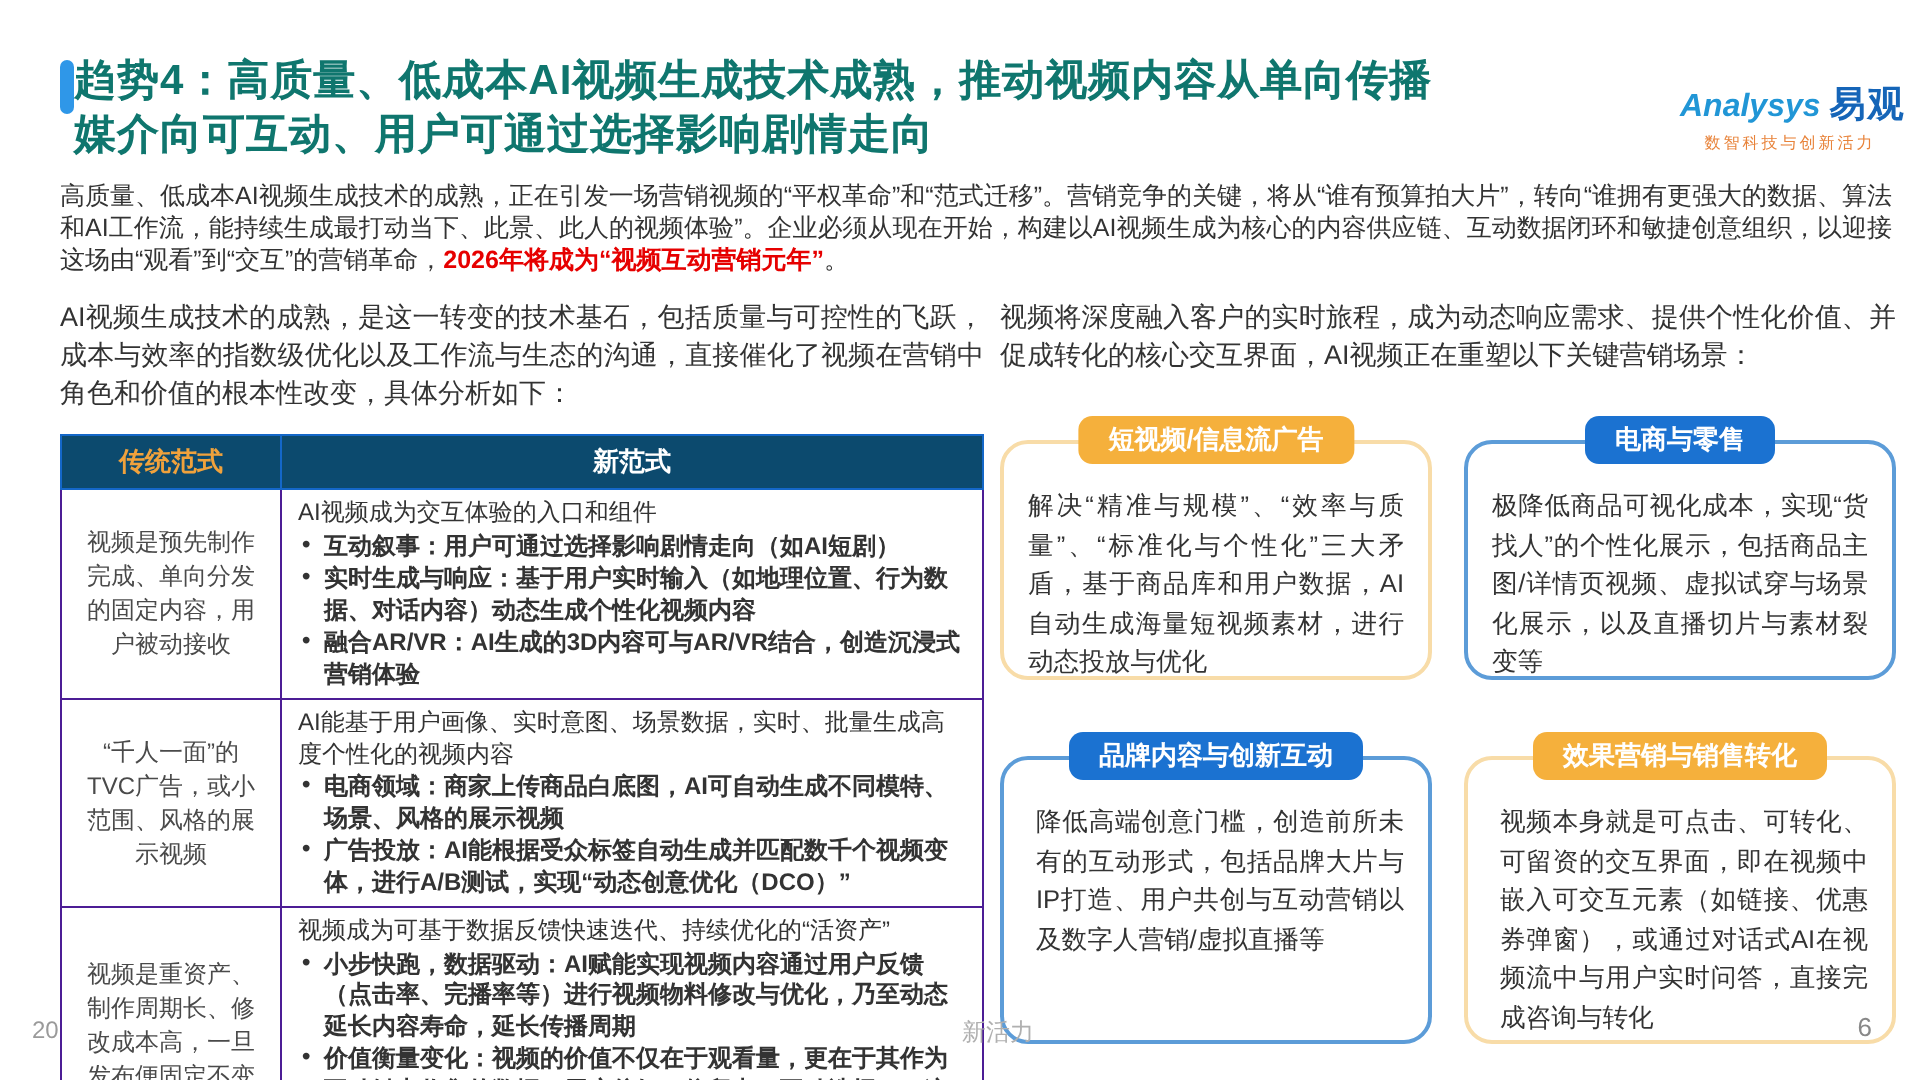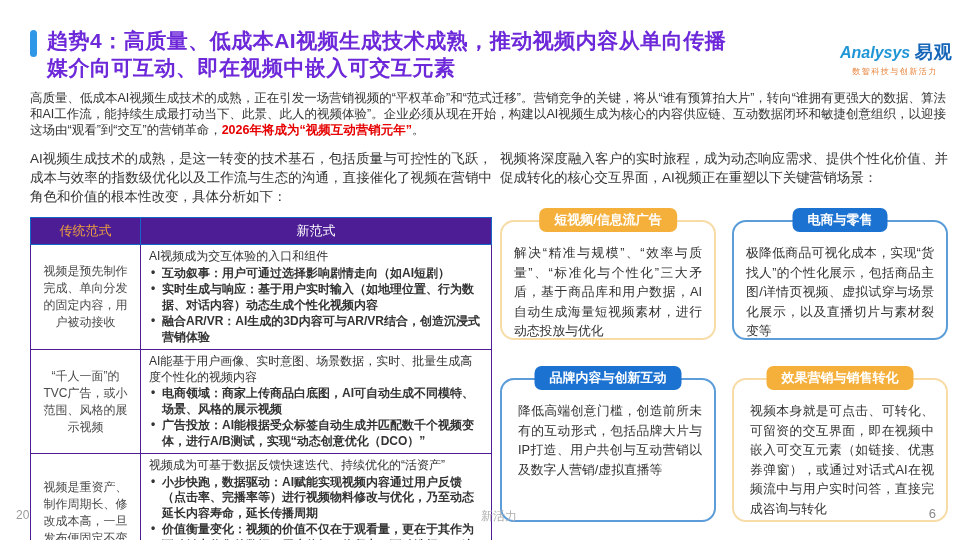--- a/index.html
+++ b/index.html
@@ -2,40 +2,40 @@
 <html><head>
 <meta charset="utf-8">
 <style>
   * { margin:0; padding:0; box-sizing:border-box; }
   body { background:#e8e8e8; font-family:"Liberation Sans","DejaVu Sans",sans-serif; }
   .slide { position:relative; width:960px; height:540px; background:#ffffff; overflow:hidden; margin:0 auto; }
 
   
   .title-row { position:absolute; top:27px; left:30px; width:810px; display:flex; }
   .accent-bar { flex:0 0 7px; width:7px; height:27px; margin-top:3px; background:#2f97e8; border-radius:4px; }
-  .title { margin-left:10px; font-size:21px; font-weight:bold; color:#6d28d9; line-height:27px; letter-spacing:0.5px; }
+  .title { font-size:21px; font-weight:bold; color:#0f766e; line-height:27px; letter-spacing:0.5px; }
   .title span { display:block; }
 
   .logo { position:absolute; top:24px; right:10px; text-align:center; width:110px;margin-top:16px; }
   .logo-main { font-size:16px; font-weight:bold; color:#2196d6; font-style:italic; white-space:nowrap; }
   .logo-cn { font-style:normal; color:#1565b8; font-size:18px; letter-spacing:1px; }
   .logo-tagline { margin-top:2px; font-size:8px; color:#e8833a; letter-spacing:1.5px; white-space:nowrap; }
 
   
   .intro-para { position:absolute; top:91px; left:30px; width:916px; font-size:12.5px; color:#333; line-height:15.8px; text-align:justify; }
   .intro-para .red { color:#e60000; font-weight:bold; }
 
   
   .left-col { position:absolute; top:149px; left:30px; width:462px; }
   .right-col { position:absolute; top:149px; left:500px; width:448px; }
   .col-intro { font-size:13.5px; color:#333; line-height:19px; text-align:justify; }
 
   
   table.paradigm { width:100%; border-collapse:collapse; margin-top:11px; }
-  .paradigm th { background:#4c1d95; font-size:13px; font-weight:normal; padding:4px 2px; border:1px solid #1467c8; }
+  .paradigm th { background:#0c4a6e; font-size:13px; font-weight:bold; padding:4px 2px; border:1px solid #1467c8; }
   .paradigm th.trad { width:110px; color:#f0a23c; }
   .paradigm th.new { color:#ffffff; }
   .paradigm td { border:1px solid #4c1d95; background:#fff; vertical-align:middle; }
   .paradigm td.old { width:110px; text-align:center; font-size:12px; color:#4a4a4a; padding:4px 9px; line-height:17px; }
   .paradigm td.new { font-size:12px; color:#333; padding:4px 8px; line-height:15.5px; vertical-align:top; }
   .paradigm tr.r1 td { height:102px; }
   .paradigm tr.r2 td { height:92px; }
   .paradigm tr.r3 td { height:92px; }
   ul.bullets { list-style:none; margin-top:1px;font-weight:bold; }
   ul.bullets li { position:relative; padding-left:13px; margin-top:1px; }
@@ -60,21 +60,21 @@
 </style>
 </head>
 <body>
 
 <div class="slide">
 
   <div class="title-row">
     <div class="accent-bar"></div>
     <h1 class="title">
       <span>趋势4：高质量、低成本AI视频生成技术成熟，推动视频内容从单向传播</span>
-      <span>媒介向可互动、即在视频中嵌入可交互元素</span>
+      <span>媒介向可互动、用户可通过选择影响剧情走向</span>
     </h1>
   </div>
 
   <div class="logo">
     <div class="logo-main">
       <span>Analysys</span>
       <span class="logo-cn">易观</span>
     </div>
     <div class="logo-tagline">数智科技与创新活力</div>
   </div>

